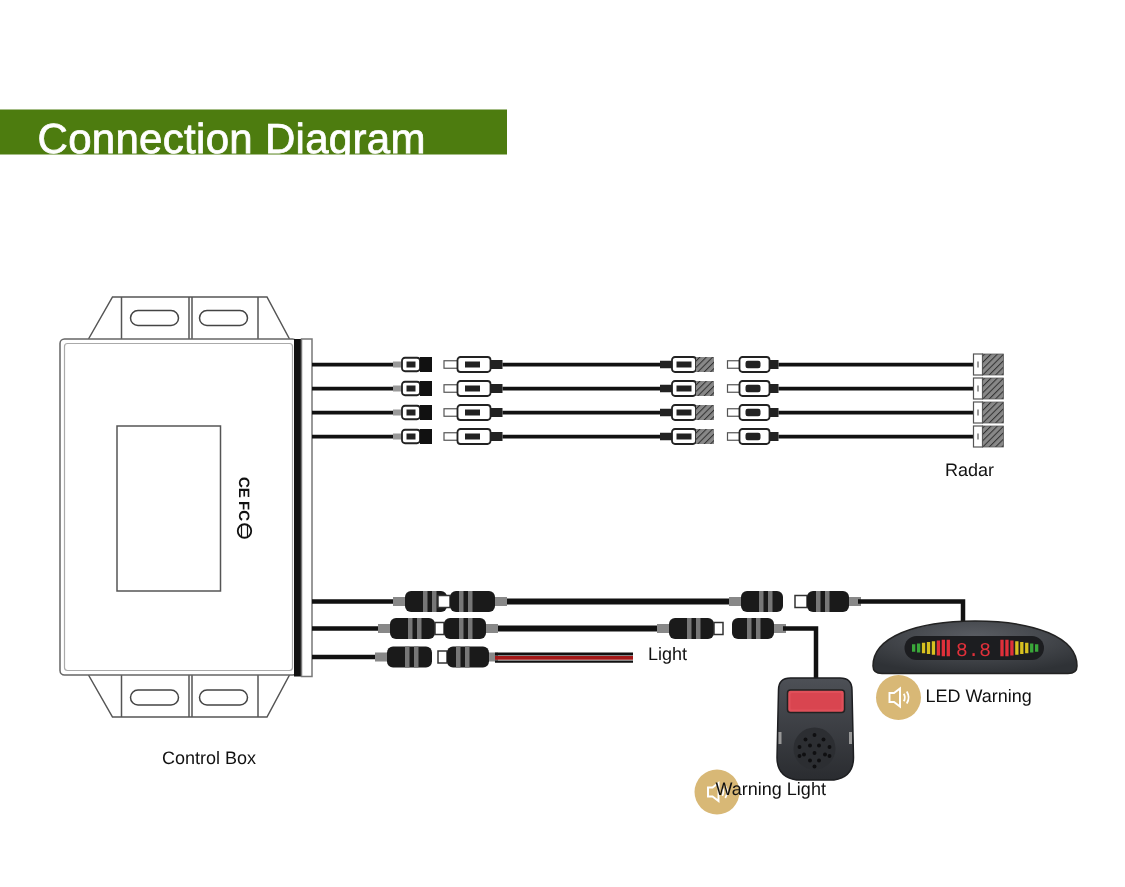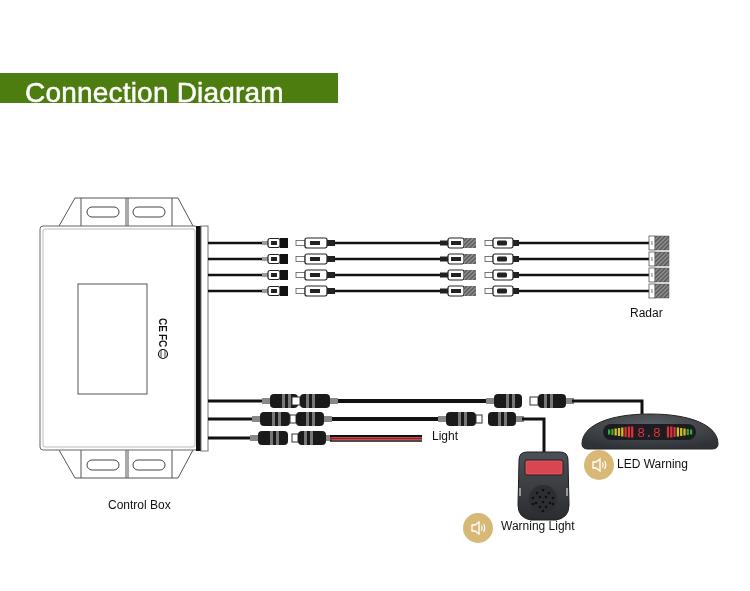--- a/index.html
+++ b/index.html
@@ -359,13 +359,13 @@
 </div>
 <div class="label" style="left:617px; top:457px;">LED Warning</div>
 
 <div class="speaker-badge" style="left:463px; top:513px;">
   <svg width="30" height="30" viewBox="0 0 30 30">
     <path d="M9,12 L12,12 L16,9 L16,21 L12,18 L9,18 Z" fill="none" stroke="#fff" stroke-width="1.3"></path>
     <path d="M18.5,12.5 Q20,15 18.5,17.5" fill="none" stroke="#fff" stroke-width="1.2"></path>
     <path d="M20.5,11 Q23,15 20.5,19" fill="none" stroke="#fff" stroke-width="1.2"></path>
   </svg>
 </div>
-<div class="label" style="left:501px; top:519px;">Warning Light</div>
+<div class="label" style="left:477px; top:519px;">Warning Light</div>
 
 </body></html>

